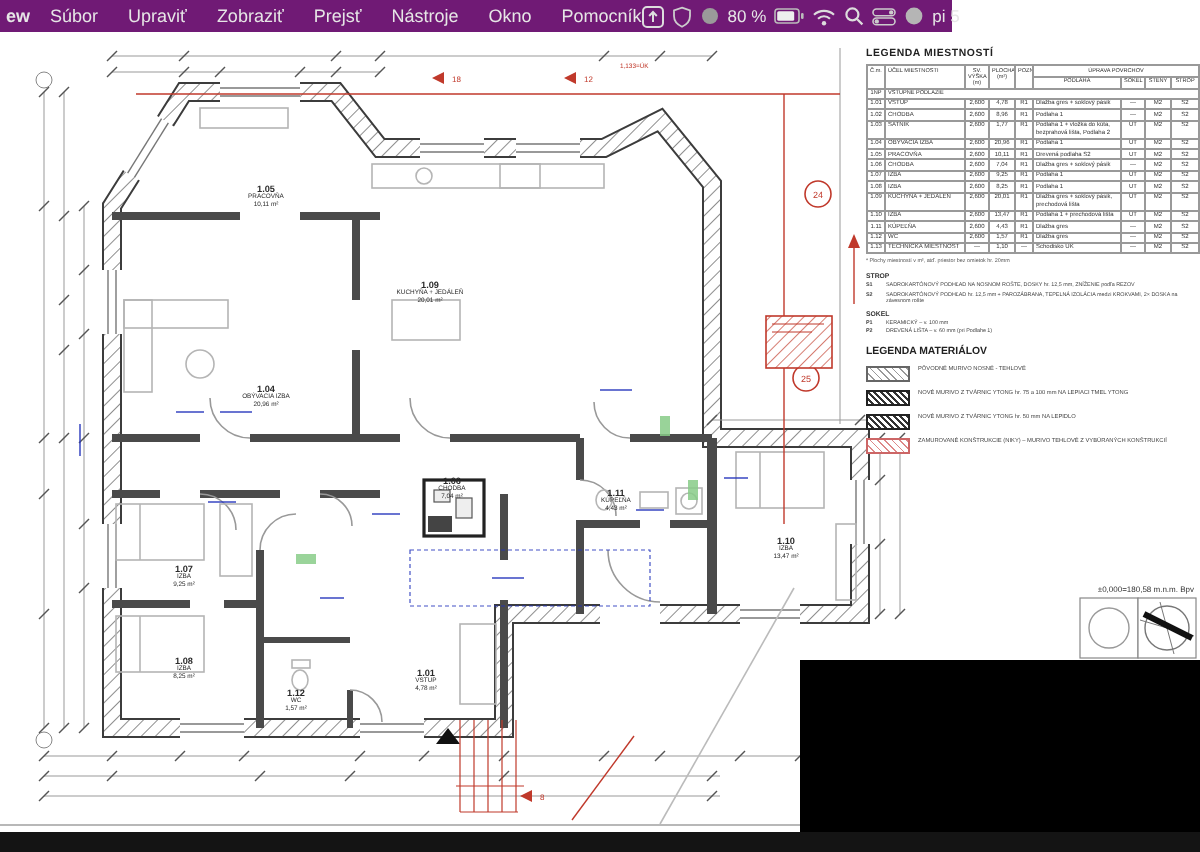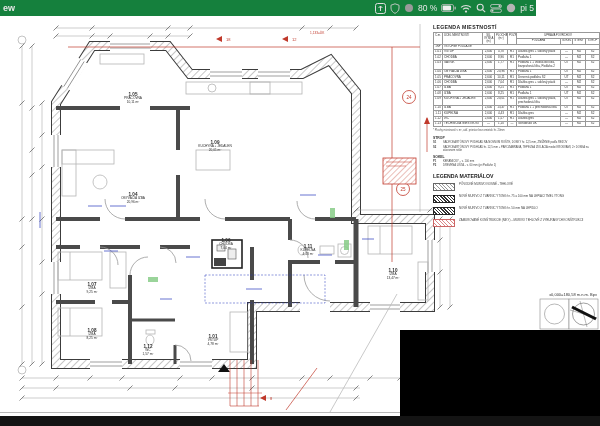--- a/index.html
+++ b/index.html
@@ -1,20 +1,20 @@
 <!DOCTYPE html>
 <html><head>
 <meta charset="utf-8">
 <style>
   html,body{margin:0;padding:0;}
   body{width:600px;height:426px;overflow:hidden;position:relative;background:#fff;
        font-family:"Liberation Sans","DejaVu Sans",sans-serif;}
 
   
-  .menubar{position:absolute;left:0;top:0;width:536px;height:16px;background:#15803d;
+  .menubar{position:absolute;left:0;top:0;width:476px;height:16px;background:#701a75;
            display:flex;align-items:center;color:#e6e6e6;font-size:9px;z-index:50;}
   .menubar .appfrag{font-weight:bold;padding:0 10px 0 3px;}
   .menubar .menus{display:flex;gap:15px;}
   .menubar .menus span{cursor:default;}
   .statusarea{margin-left:auto;display:flex;align-items:center;gap:4px;padding-right:2px;}
   .statusarea svg{display:block;}
   .stxt{font-size:8.5px;color:#e6e6e6;white-space:nowrap;}
 
   
   .page{position:absolute;left:0;top:16px;width:600px;height:400px;background:#ffffff;}
@@ -49,20 +49,29 @@
   
   .blackrect{position:absolute;left:400px;top:330px;width:200px;height:86px;background:#000;z-index:10;}
   .pagefootline{position:absolute;left:0;top:412px;width:400px;height:0.5px;background:#b8b8b8;z-index:4;}
   .blackbar{position:absolute;left:0;top:416px;width:600px;height:10px;background:#141414;z-index:11;}
 </style>
 </head>
 <body>
 
 <div class="menubar">
   <span class="appfrag">ew</span>
+  <div class="menus">
+    <span>Súbor</span>
+    <span>Upraviť</span>
+    <span>Zobraziť</span>
+    <span>Prejsť</span>
+    <span>Nástroje</span>
+    <span>Okno</span>
+    <span>Pomocník</span>
+  </div>
   <div class="statusarea">
     <svg width="11" height="11">
       <rect x="0.5" y="0.5" width="10" height="10" rx="2" fill="none" stroke="#ddd" stroke-width="1"></rect>
       <path d="M5.5 8 V3.2 M3.6 5 L5.5 3 L7.4 5" stroke="#ddd" stroke-width="1" fill="none"></path>
     </svg>
     <svg width="10" height="11">
       <path d="M5 0.8 L9 2.2 V5 C9 7.6 7.1 9.4 5 10.4 C2.9 9.4 1 7.6 1 5 V2.2 Z" fill="none" stroke="#ccc" stroke-width="0.9"></path>
     </svg>
     <svg width="10" height="10">
       <circle cx="5" cy="5" r="4" fill="#9a9a9a"></circle>

